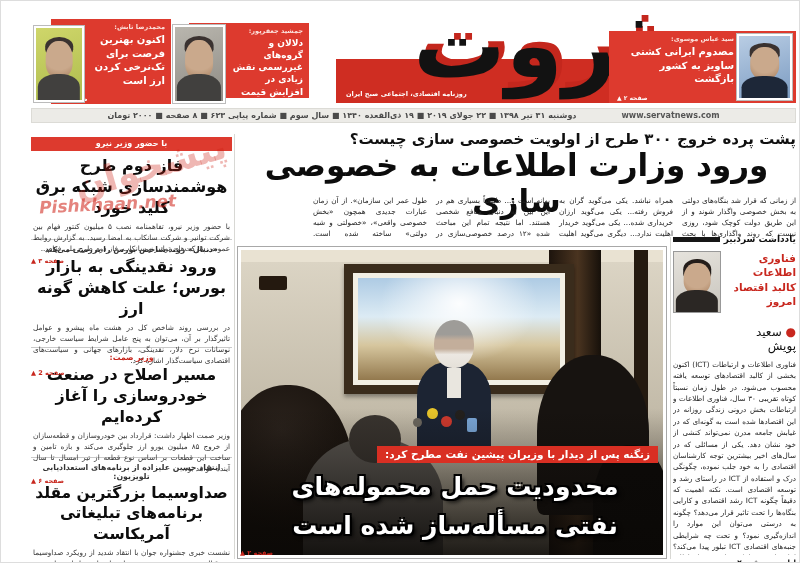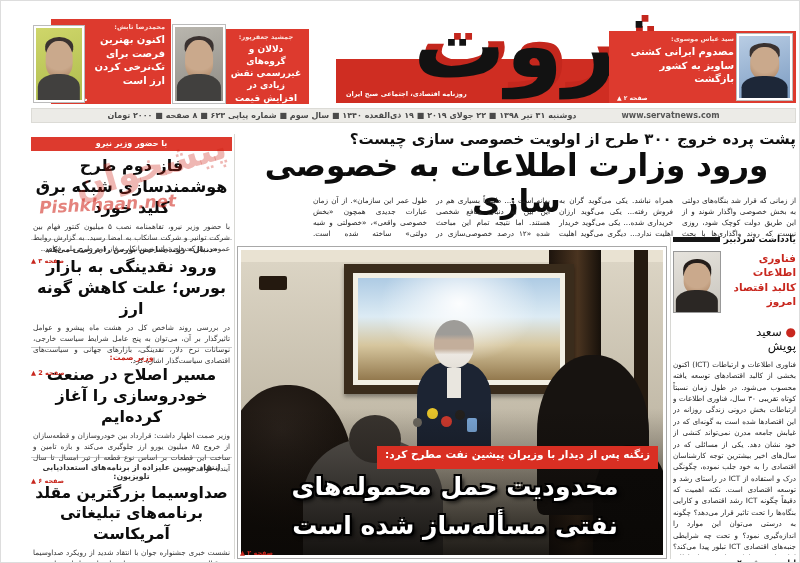--- a/index.html
+++ b/index.html
@@ -52,21 +52,21 @@
   .scene .pillar{position:absolute;left:393px;top:0;width:14px;height:100%;background:#241a10;}
   .scene .sconce{position:absolute;left:18px;top:26px;width:28px;height:14px;background:#24190f;border-radius:2px;}
   .frame{position:absolute;left:103px;top:14px;width:212px;height:112px;border:9px solid #3a2c1c;
          background:#f2efe4;box-shadow:0 3px 4px rgba(0,0,0,.35);}
   .frame .art{position:absolute;inset:5px;
         background:radial-gradient(ellipse at 50% 25%,rgba(255,255,255,.95) 0%,rgba(255,255,255,0) 55%),
         linear-gradient(180deg,#aecbe4 0%,#dcebf4 38%,#d6c69e 66%,#93794e 100%);}
   .blob{position:absolute;border-radius:48% 48% 6% 6%;}
   .mic{position:absolute;border-radius:50%;}
   .caption-tag{position:absolute;right:5px;top:196px;background:#d92f23;color:#fff;
-               font-size:10.5px;font-weight:bold;padding:2px 8px 9px;}
+               font-size:10.5px;font-weight:bold;padding:2px 8px 3px;}
   .caption-big{position:absolute;left:10px;right:4px;top:218px;text-align:center;color:#fff;
                font-size:25px;font-weight:bold;line-height:1.55;
                text-shadow:2px 2px 0 #000,-2px 2px 0 #000,2px -2px 0 #000,-2px -2px 0 #000,3px 3px 4px #000;}
   .photo-pagelink{position:absolute;left:239px;top:548px;font-size:6.5px;font-weight:bold;color:#c8271e;direction:ltr;}
   
   .sidebar{position:absolute;left:672px;top:233px;width:123px;height:327px;}
   .sb-head{display:flex;align-items:center;gap:4px;}
   .sb-head .lbl{font-size:9px;font-weight:bold;color:#111;white-space:nowrap;}
   .sb-head .bar{flex:1;height:5px;background:#161616;}
   .sb-profile{display:flex;gap:12px;margin-top:7px;}
@@ -105,21 +105,21 @@
       <span>▲</span>
       <span>صفحه ۲</span>
     </div>
   </div>
   <div class="portrait pt-green" style="left:33px;top:25px;width:50px;height:76px;">
     <div class="hair"></div>
     <div class="head"></div>
     <div class="body"></div>
   </div>
 
-  <div class="redbox" style="left:188px;top:28px;width:120px;height:75px;padding:4px 6px 2px 40px;text-align:center;">
+  <div class="redbox" style="left:188px;top:22px;width:120px;height:75px;padding:4px 6px 2px 40px;text-align:right;">
     <div class="name">جمشید جعفرپور:</div>
     <div class="hl" style="font-size:9px;">دلالان و گروه‌های غیررسمی نقش زیادی در افزایش قیمت کالاها دارند</div>
     <div class="pagelink" style="position:absolute;left:6px;bottom:2px;">
       <span>▲</span>
       <span>صفحه ۴</span>
     </div>
   </div>
   <div class="portrait pt-gray" style="left:172px;top:24px;width:52px;height:78px;">
     <div class="hair"></div>
     <div class="head"></div>

